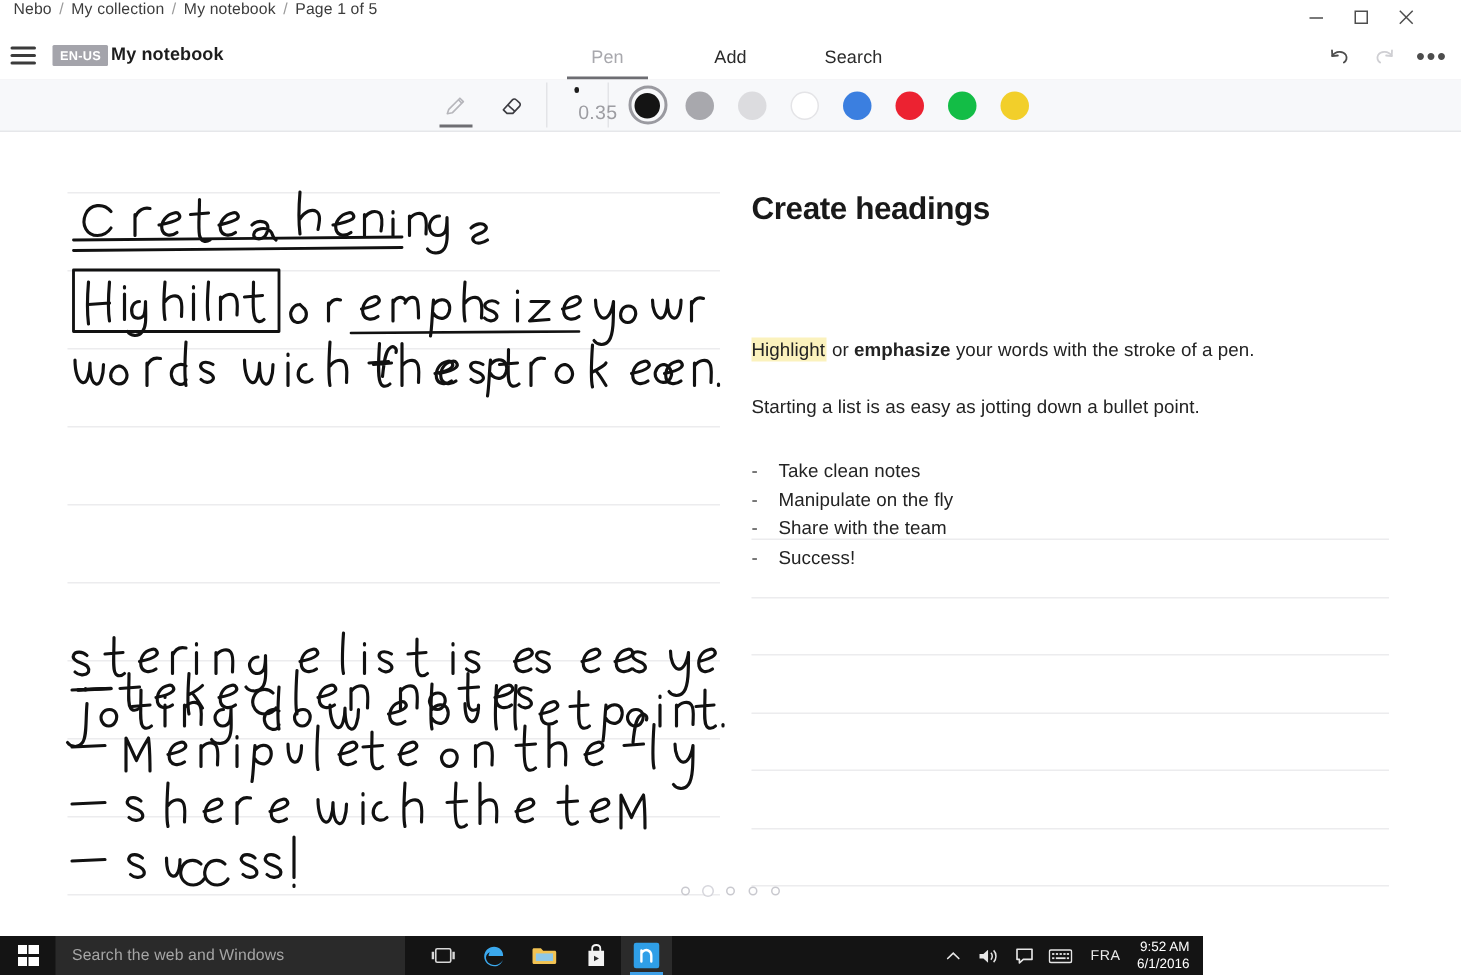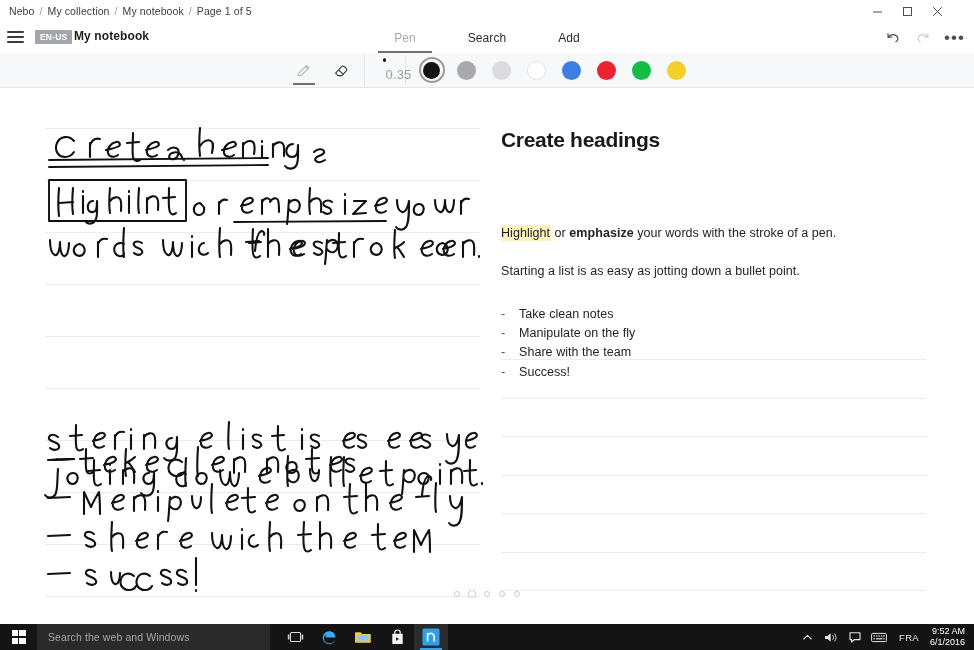--- a/index.html
+++ b/index.html
@@ -18,21 +18,21 @@
     background: #ffffff;
   }
 
   
   .titlebar {
     position: absolute;
     top: 0; left: 0;
     width: 952px; height: 22px;
     background: #ffffff;
     display: flex;
-    align-items: center;
+    align-items: flex-start;
   }
   .breadcrumb {
     display: flex;
     align-items: center;
     padding-left: 9px;
     font-size: 10.5px;
     color: #4a4a4a;
     letter-spacing: .1px;
     white-space: nowrap;
   }
@@ -353,21 +353,21 @@
   .pd.on {
     background: #ffffff;
     border-color: #ffffff;
     box-shadow: 0 0 0 1px #d6d6dc;
   }
 
   
   .taskbar {
     position: absolute;
     left: 0; bottom: 0;
-    width: 974px; height: 26px;
+    width: 802px; height: 26px;
     background: #141414;
     display: flex;
     align-items: center;
   }
   .start {
     width: 37px; height: 26px;
     display: flex;
     align-items: center;
     justify-content: center;
   }
@@ -491,24 +491,24 @@
 
     <div class="lang-badge">EN-US</div>
     <div class="doc-title">My notebook</div>
 
     <div class="tabs">
       <div class="tabs-inner">
         <div class="tab active">
           <span>Pen</span>
         </div>
         <div class="tab">
+          <span>Add</span>
+        </div>
+        <div class="tab">
           <span>Search</span>
-        </div>
-        <div class="tab">
-          <span>Add</span>
         </div>
       </div>
     </div>
 
     <div class="header-actions">
       <div class="hact">
         <svg width="17" height="17" viewBox="0 0 17 17">
           <path d="M4.2 8.2 C6.4 4.8 11.5 4.7 13.2 7.6 C14.3 9.5 13.6 11.7 11.9 12.7" stroke="#4d4d4d" stroke-width="1.2" fill="none" stroke-linecap="round"></path>
           <path d="M4.2 8.4 L4.0 4.6 M4.2 8.4 L7.9 8.0" stroke="#4d4d4d" stroke-width="1.2" fill="none" stroke-linecap="round"></path>
         </svg>

